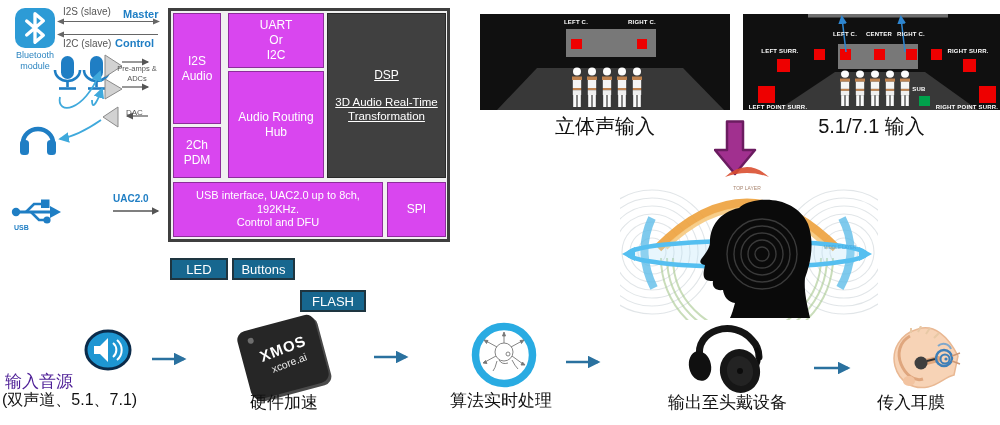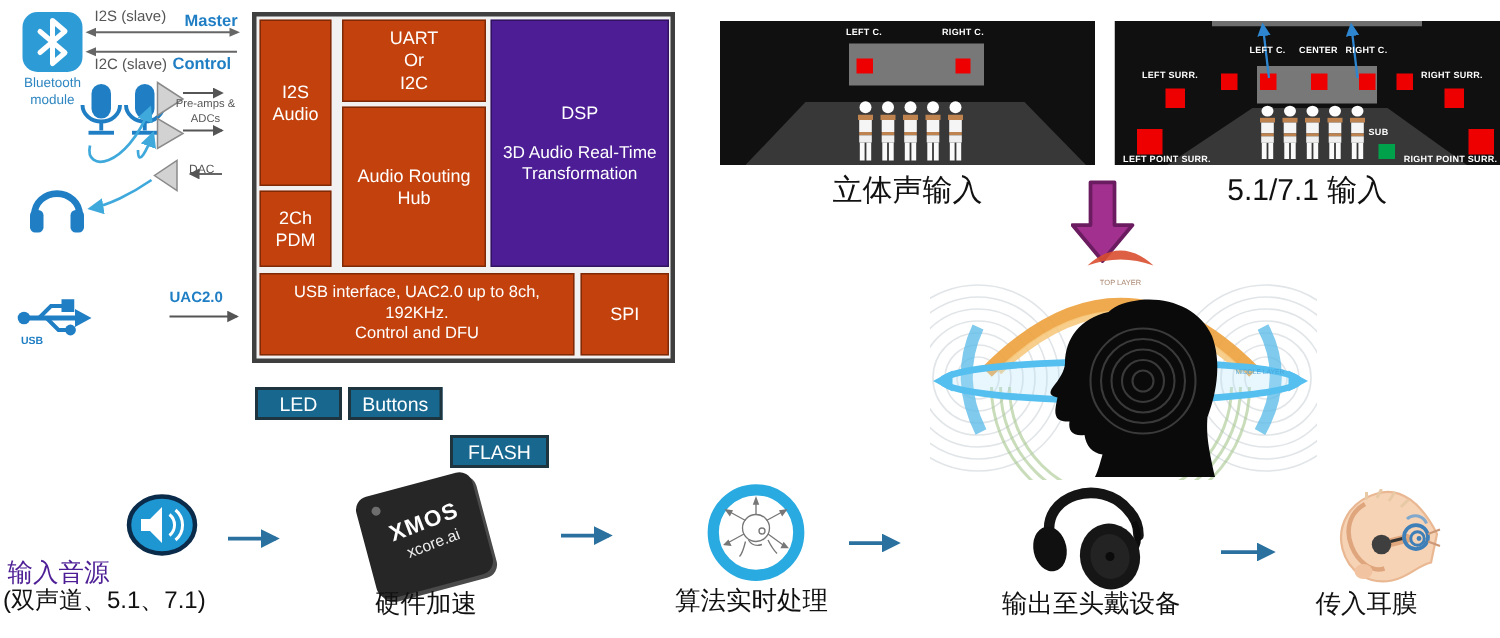--- a/index.html
+++ b/index.html
@@ -1,20 +1,20 @@
 <!DOCTYPE html>
 <html><head>
 <meta charset="utf-8">
 <style>
   html,body{margin:0;padding:0;background:#fff;}
   #canvas{position:relative;width:1000px;height:425px;background:#fff;overflow:hidden;
           font-family:"Liberation Sans","DejaVu Sans",sans-serif;}
   .abs{position:absolute;}
   .pre{white-space:pre-line;}
-  .blk{position:absolute;background:#c2410c;color:#fff;display:flex;align-items:center;
+  .blk{position:absolute;background:#d946ef;color:#fff;display:flex;align-items:center;
        justify-content:center;text-align:center;font-size:11.5px;line-height:1.25;
        border:1px solid rgba(0,0,0,.35);box-sizing:border-box;}
   .periblk{position:absolute;background:#17678F;color:#fff;display:flex;align-items:center;
        justify-content:center;text-align:center;font-size:13px;border:2px solid #1E3540;box-sizing:border-box;}
   .roomlbl{position:absolute;color:#fff;font-size:6px;font-weight:bold;text-align:center;letter-spacing:.2px;}
   .cap{position:absolute;color:#111;font-size:20px;text-align:center;}
   .flowcap{position:absolute;color:#111;font-size:17px;text-align:center;}
   .bluelbl{position:absolute;color:#1F7EC4;font-weight:bold;}
   .graylbl{position:absolute;color:#555;}
 </style>
@@ -132,21 +132,21 @@
   <div class="abs" style="left:168px;top:8px;width:282px;height:234px;border:3px solid #3F3F3F;background:#F1F1F1;box-sizing:border-box;"></div>
   <div class="blk pre" style="left:173px;top:13px;width:48px;height:111px;font-size:12px;">I2S
 Audio</div>
   <div class="blk pre" style="left:173px;top:127px;width:48px;height:51px;font-size:12px;">2Ch
 PDM</div>
   <div class="blk pre" style="left:228px;top:13px;width:96px;height:55px;font-size:12px;">UART
 Or
 I2C</div>
   <div class="blk pre" style="left:228px;top:71px;width:96px;height:107px;font-size:12px;">Audio Routing
 Hub</div>
-  <div class="blk" style="left:327px;top:13px;width:119px;height:165px;background:#4c1d95;flex-direction:column;">
+  <div class="blk" style="left:327px;top:13px;width:119px;height:165px;background:#404040;flex-direction:column;text-decoration:underline;">
     <div style="font-size:12px;">DSP</div>
     <div class="pre" style="font-size:11.5px;margin-top:12px;">3D Audio Real-Time
 Transformation</div>
   </div>
   <div class="blk pre" style="left:173px;top:182px;width:210px;height:55px;font-size:11px;">USB interface, UAC2.0 up to 8ch,
 192KHz.
 Control and DFU</div>
   <div class="blk" style="left:387px;top:182px;width:59px;height:55px;font-size:12px;">SPI</div>
 
   <div class="periblk" style="left:170px;top:258px;width:58px;height:22px;">LED</div>

